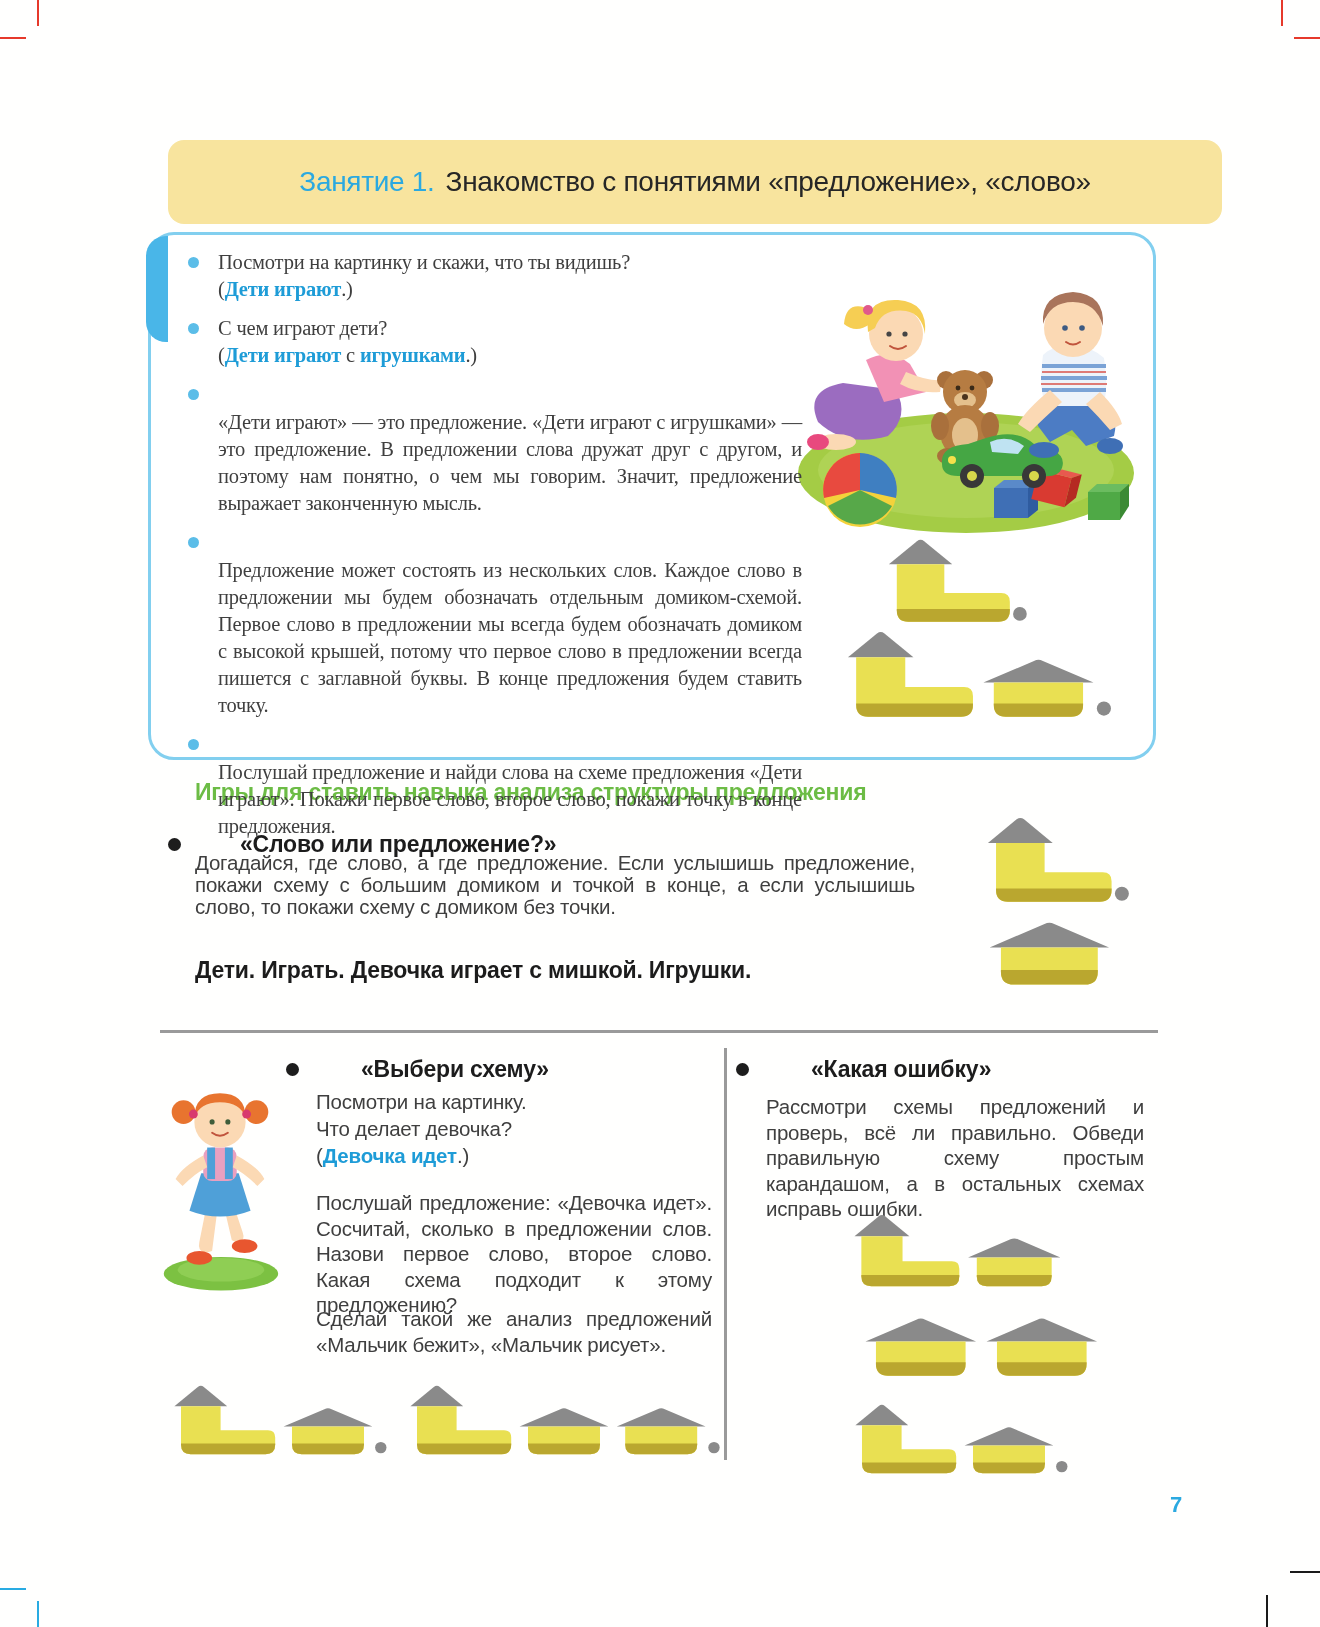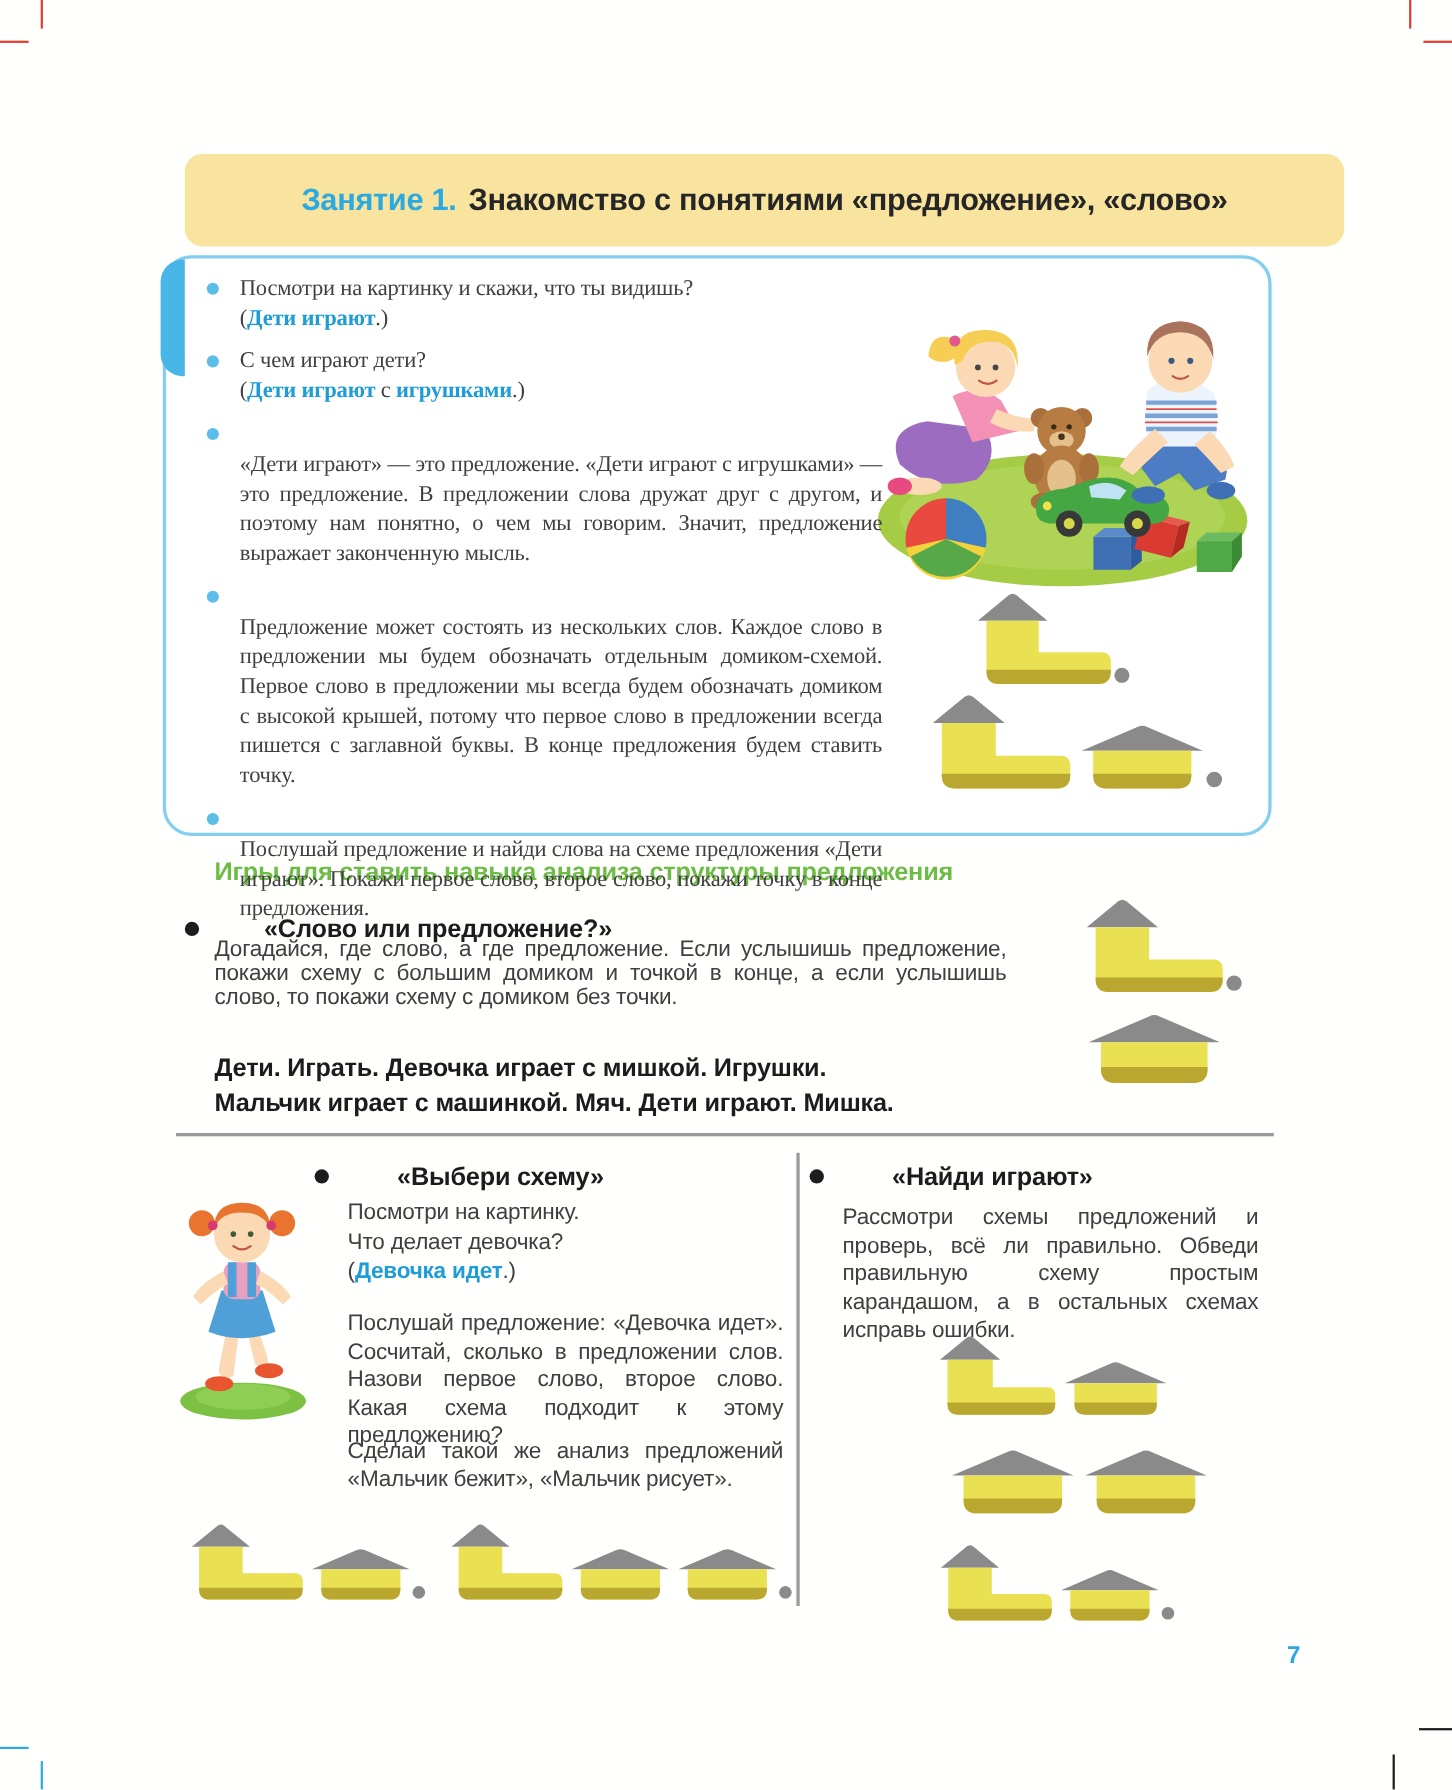--- a/index.html
+++ b/index.html
@@ -2,21 +2,21 @@
 <html lang="ru"><head>
 <meta charset="utf-8">
 <style>
   html,body{margin:0;padding:0;background:#ffffff;}
   .page{position:relative;width:1320px;height:1627px;background:#fffffe;overflow:hidden;
         font-family:"Liberation Sans",sans-serif;color:#3e3e3e;}
 
   
   .banner{position:absolute;left:168px;top:140px;width:1054px;height:84px;background:#F8E49E;
           border-radius:16px;display:flex;align-items:center;justify-content:center;
-          font-size:28px;font-weight:bold;letter-spacing:-0.3px;white-space:nowrap;}
+          font-size:28px;font-weight:normal;letter-spacing:-0.3px;white-space:nowrap;}
   .banner .lesson{color:#2BA9E0;margin-right:11px;}
   .banner .btitle{color:#262626;}
 
   
   .lesson-box{position:absolute;left:148px;top:232px;width:1008px;height:528px;background:#fff;
               border:3.5px solid #82CFEF;border-radius:26px;box-sizing:border-box;}
   .tab{position:absolute;left:146px;top:236px;width:22px;height:106px;background:#49B6E8;
        border-radius:20px 0 0 20px;z-index:3;}
   .bullets{position:absolute;left:188px;top:249px;width:614px;z-index:2;font-family:Liberation Serif, serif;}
   .bullet-row{display:flex;margin-bottom:12px;}
@@ -210,21 +210,20 @@
       </svg>
     </div>
 
   <div class="green-heading">Игры для ставить навыка анализа структуры предложения</div>
 
   <span class="gdot" style="left:168px;top:838px;"></span>
   <div class="game-title" style="left:195px;top:831px;">«Слово или предложение?»</div>
   <div class="body-txt" id="g1-desc">Догадайся, где слово, а где предложение. Если услышишь предложение, покажи схему с большим домиком и точкой в конце, а если услышишь слово, то покажи схему с домиком без точки.</div>
   <div class="word-list">
     <div>Дети. Играть. Девочка играет с мишкой. Игрушки.</div>
-    <div>Мальчик играет с машинкой. Мяч. Дети играют. Мишка.</div>
   </div>
   <div class="scheme" id="s-g1a">
       <svg viewBox="0 0 200 125" height="100%" preserveAspectRatio="xMinYMax meet">
         <path d="M4,42 L43,10 Q48,6 53,10 L92,42 Z" fill="#8A8A8A"></path>
         <path d="M15,42 L81,42 L81,82 L160,82 Q172,82 172,94 L172,106 Q172,122 156,122 L31,122 Q15,122 15,106 Z" fill="#E9E052"></path>
         <path d="M15,104 L172,104 L172,106 Q172,122 156,122 L31,122 Q15,122 15,106 Z" fill="#BAA72F"></path>
         <circle cx="186" cy="111" r="9.5" fill="#8A8A8A"></circle>
       </svg>
     </div>
   <div class="scheme" id="s-g1b">
@@ -290,21 +289,21 @@
         <path d="M200,76 L320,76 L320,106 Q320,122 304,122 L216,122 Q200,122 200,106 Z" fill="#E9E052"></path>
         <path d="M200,104 L320,104 L320,106 Q320,122 304,122 L216,122 Q200,122 200,106 Z" fill="#BAA72F"></path>
         <path d="M348,76 L416,47 Q422,44 428,47 L496,76 Z" fill="#8A8A8A"></path>
         <path d="M362,76 L482,76 L482,106 Q482,122 466,122 L378,122 Q362,122 362,106 Z" fill="#E9E052"></path>
         <path d="M362,104 L482,104 L482,106 Q482,122 466,122 L378,122 Q362,122 362,106 Z" fill="#BAA72F"></path>
         <circle cx="510" cy="111" r="9.5" fill="#8A8A8A"></circle>
       </svg>
     </div>
 
   <span class="gdot" style="left:736px;top:1063px;"></span>
-  <div class="game-title" style="left:766px;top:1056px;">«Найди играют»</div>
+  <div class="game-title" style="left:766px;top:1056px;">«Какая ошибку»</div>
   <div class="body-txt" id="find-desc">Рассмотри схемы предложений и проверь, всё ли правильно. Обведи правильную схему простым карандашом, а в остальных схемах исправь ошибки.</div>
   <div class="scheme" id="s-f1">
       <svg viewBox="0 0 338 125" height="100%" preserveAspectRatio="xMinYMax meet">
         <path d="M4,42 L43,10 Q48,6 53,10 L92,42 Z" fill="#8A8A8A"></path>
         <path d="M15,42 L81,42 L81,82 L160,82 Q172,82 172,94 L172,106 Q172,122 156,122 L31,122 Q15,122 15,106 Z" fill="#E9E052"></path>
         <path d="M15,104 L172,104 L172,106 Q172,122 156,122 L31,122 Q15,122 15,106 Z" fill="#BAA72F"></path>
         <path d="M186,76 L254,47 Q260,44 266,47 L334,76 Z" fill="#8A8A8A"></path>
         <path d="M200,76 L320,76 L320,106 Q320,122 304,122 L216,122 Q200,122 200,106 Z" fill="#E9E052"></path>
         <path d="M200,104 L320,104 L320,106 Q320,122 304,122 L216,122 Q200,122 200,106 Z" fill="#BAA72F"></path>
       </svg>

